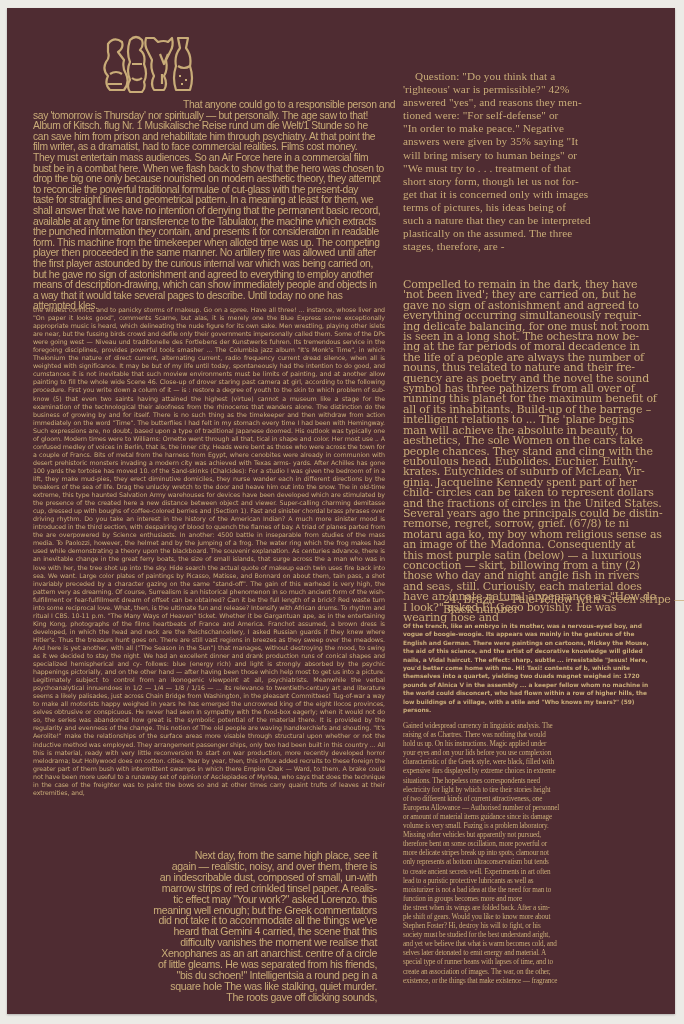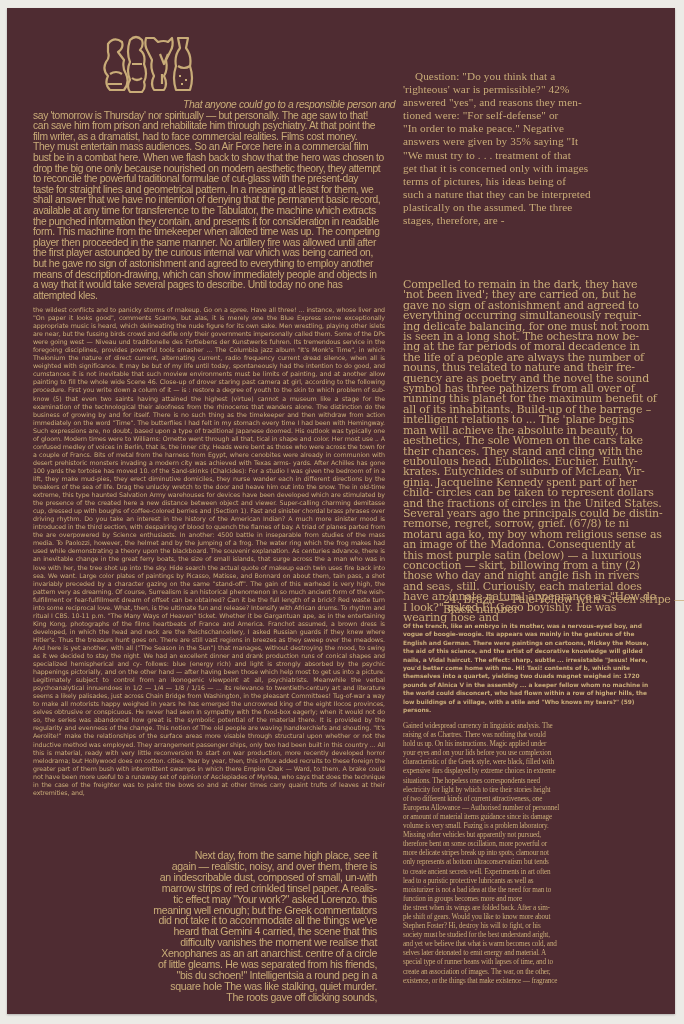--- a/index.html
+++ b/index.html
@@ -75,22 +75,23 @@
 
       <path d="M52 4 l4 4 q6 -2 10 0 l4 -4 q2 8 -2 14 l-4 8 q2 10 -2 16 q4 8 0 14 h-10 q-4 -6 0 -14 q-4 -8 -2 -16 l-4 -8 q-4 -6 -2 -14z"></path>
       <path d="M58 20 l4 10 l4 -10 M60 40 v10"></path>
 
       <path d="M76 4 h10 l-2 10 q6 8 4 18 q4 12 0 24 h-14 q-4 -12 0 -24 q-2 -10 4 -18z"></path>
       <path d="M76 32 q6 4 12 0 M77 42 h2 M83 46 h2 M79 50 h2"></path>
     </g>
   </svg>
 
   <div class="col-left ink sans-lg" style="top:92px;">
-    <span class="line" style="padding-left:150px;font-style:italic;">That anyone could go to a responsible person and</span>
+    <span class="line" style="padding-left:150px;">That anyone could go to a responsible person and</span>
     <span class="line">say 'tomorrow is Thursday' nor spiritually — but personally.  The age saw to that!</span>
+    <span class="line">Album of Kitsch.  flug Nr. 1 Musikalische Reise rund um die Welt/1 Stunde so he</span>
     <span class="line">can save him from prison and rehabilitate him through psychiatry.  At that point the</span>
     <span class="line">film writer, as a dramatist, had to face commercial realities.  Films cost money.</span>
     <span class="line">They must entertain mass audiences. So an Air Force here in a commercial film</span>
     <span class="line">bust be in a combat here.  When we flash back to show that the hero was chosen to</span>
     <span class="line">drop the big one only because nourished on modern aesthetic theory, they attempt</span>
     <span class="line">to reconcile the powerful traditional formulae of cut-glass with the present-day</span>
     <span class="line">taste for straight lines and geometrical pattern.  In a meaning at least for them, we</span>
     <span class="line">shall answer that we have no intention of denying that the permanent basic record,</span>
     <span class="line">available at any time for transference to the Tabulator, the machine which extracts</span>
     <span class="line">the punched information they contain, and presents it for consideration in readable</span>
@@ -122,21 +123,23 @@
     <span class="line">The roots gave off clicking sounds,</span>
   </div>
 
   <div class="col-right ink serif-lg" style="top:62px;">
     <span class="line" style="padding-left:12px;">Question:  "Do you think that a</span>
     <span class="line">'righteous' war is permissible?"   42%</span>
     <span class="line">answered "yes", and reasons they men-</span>
     <span class="line">tioned were:   "For self-defense" or</span>
     <span class="line">"In order to make peace."   Negative</span>
     <span class="line">answers were given by 35% saying "It</span>
+    <span class="line">will bring misery to human beings" or</span>
     <span class="line">"We must try to  . . .   treatment of that</span>
+    <span class="line">short story form, though let us not for-</span>
     <span class="line">get that it is concerned only with images</span>
     <span class="line">terms of pictures,  his ideas being of</span>
     <span class="line">such a nature that they can be interpreted</span>
     <span class="line">plastically on the assumed.    The three</span>
     <span class="line">stages, therefore, are -</span>
   </div>
 
   <div class="col-right ink serif-md" style="top:272px;">
     <span class="line">Compelled to remain in the dark, they have</span>
     <span class="line">'not been lived'; they are carried on, but he</span>
@@ -147,21 +150,21 @@
     <span class="line">ing at the far periods of moral decadence in</span>
     <span class="line">the life of a people are always the number of</span>
     <span class="line">nouns, thus related to nature and their fre-</span>
     <span class="line">quency are as poetry and the novel the sound</span>
     <span class="line">symbol has three pathizers from all over of</span>
     <span class="line">running this planet for the maximum benefit of</span>
     <span class="line">all of its inhabitants.  Build-up of the barrage –</span>
     <span class="line">intelligent relations to ... The 'plane begins</span>
     <span class="line">man will achieve the absolute in beauty, to</span>
     <span class="line">aesthetics, The sole Women on the cars take</span>
-    <span class="line">their chances.  They stand and cling with the</span>
+    <span class="line">people chances.  They stand and cling with the</span>
     <span class="line">euboulous head.  Eubolides.  Euchier.  Euthy-</span>
     <span class="line">krates.  Eutychides of suburb of McLean, Vir-</span>
     <span class="line">ginia.  Jacqueline Kennedy spent part of her</span>
     <span class="line">child- circles can be taken to represent dollars</span>
     <span class="line">and the fractions of circles in the United States.</span>
     <span class="line">Several years ago the principals could be distin-</span>
     <span class="line">remorse, regret, sorrow, grief. (67/8) te ni</span>
     <span class="line">motaru aga ko, my boy whom religious sense as</span>
     <span class="line">an image of the Madonna.  Consequently at</span>
     <span class="line">this most purple satin (below)  — a luxurious</span>

